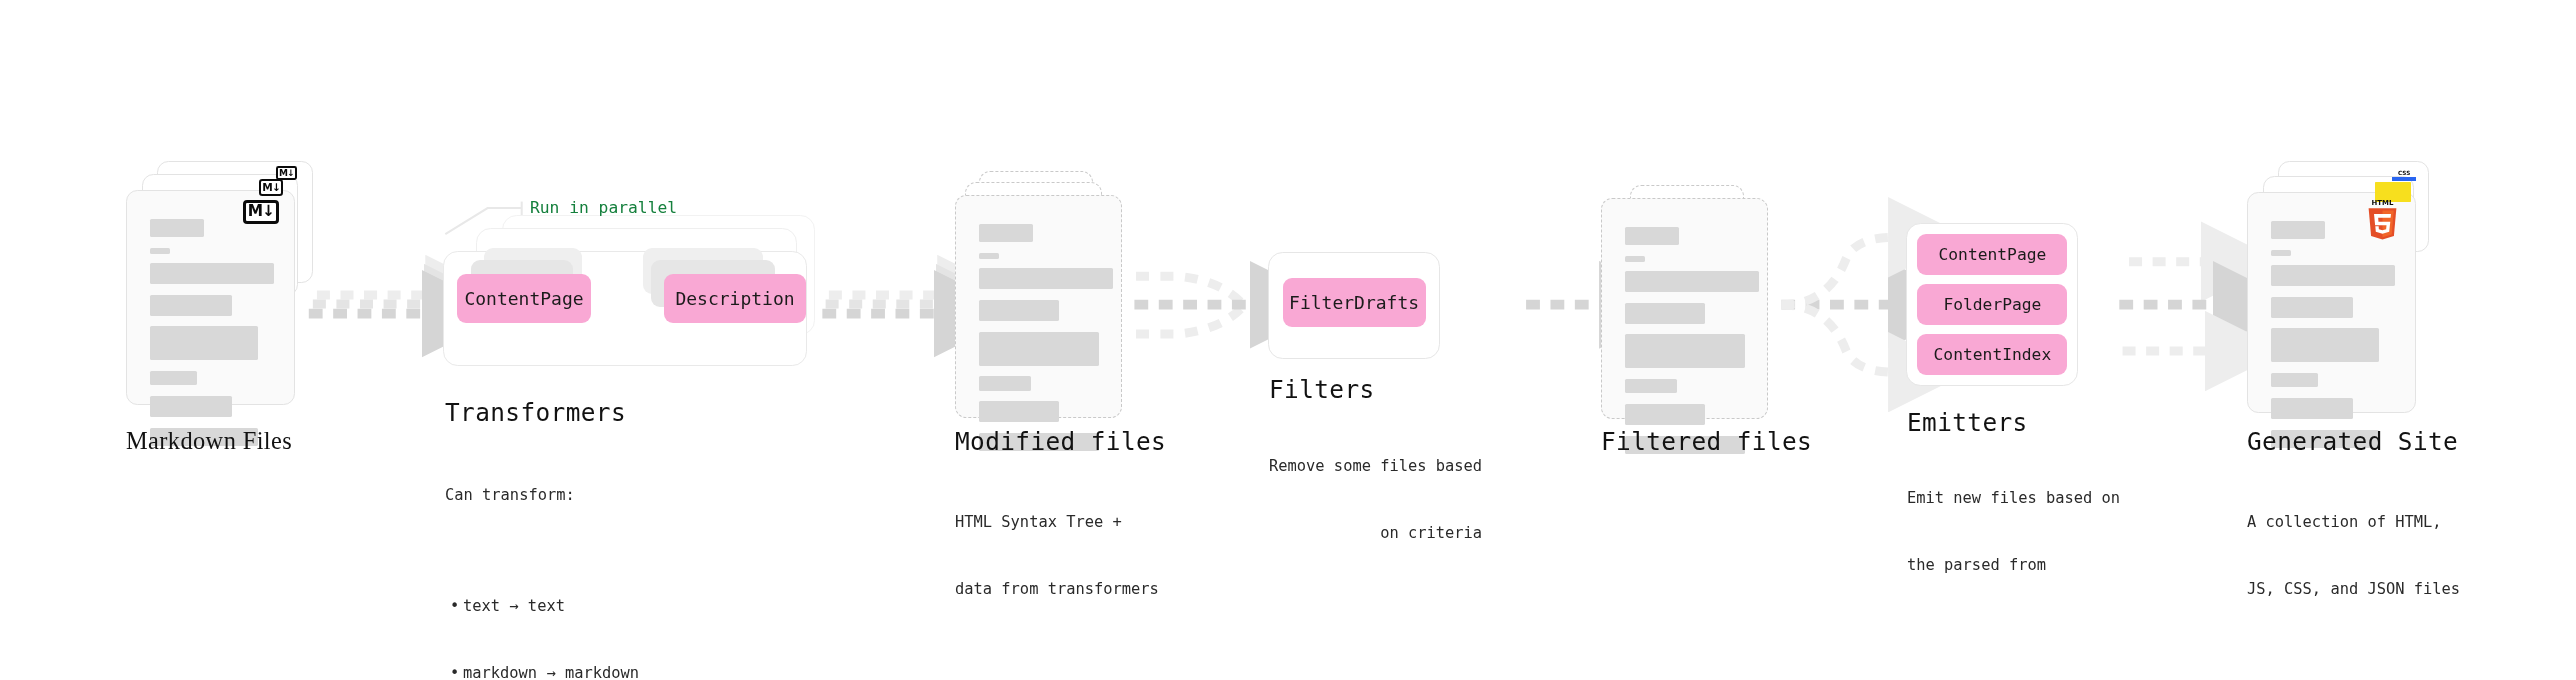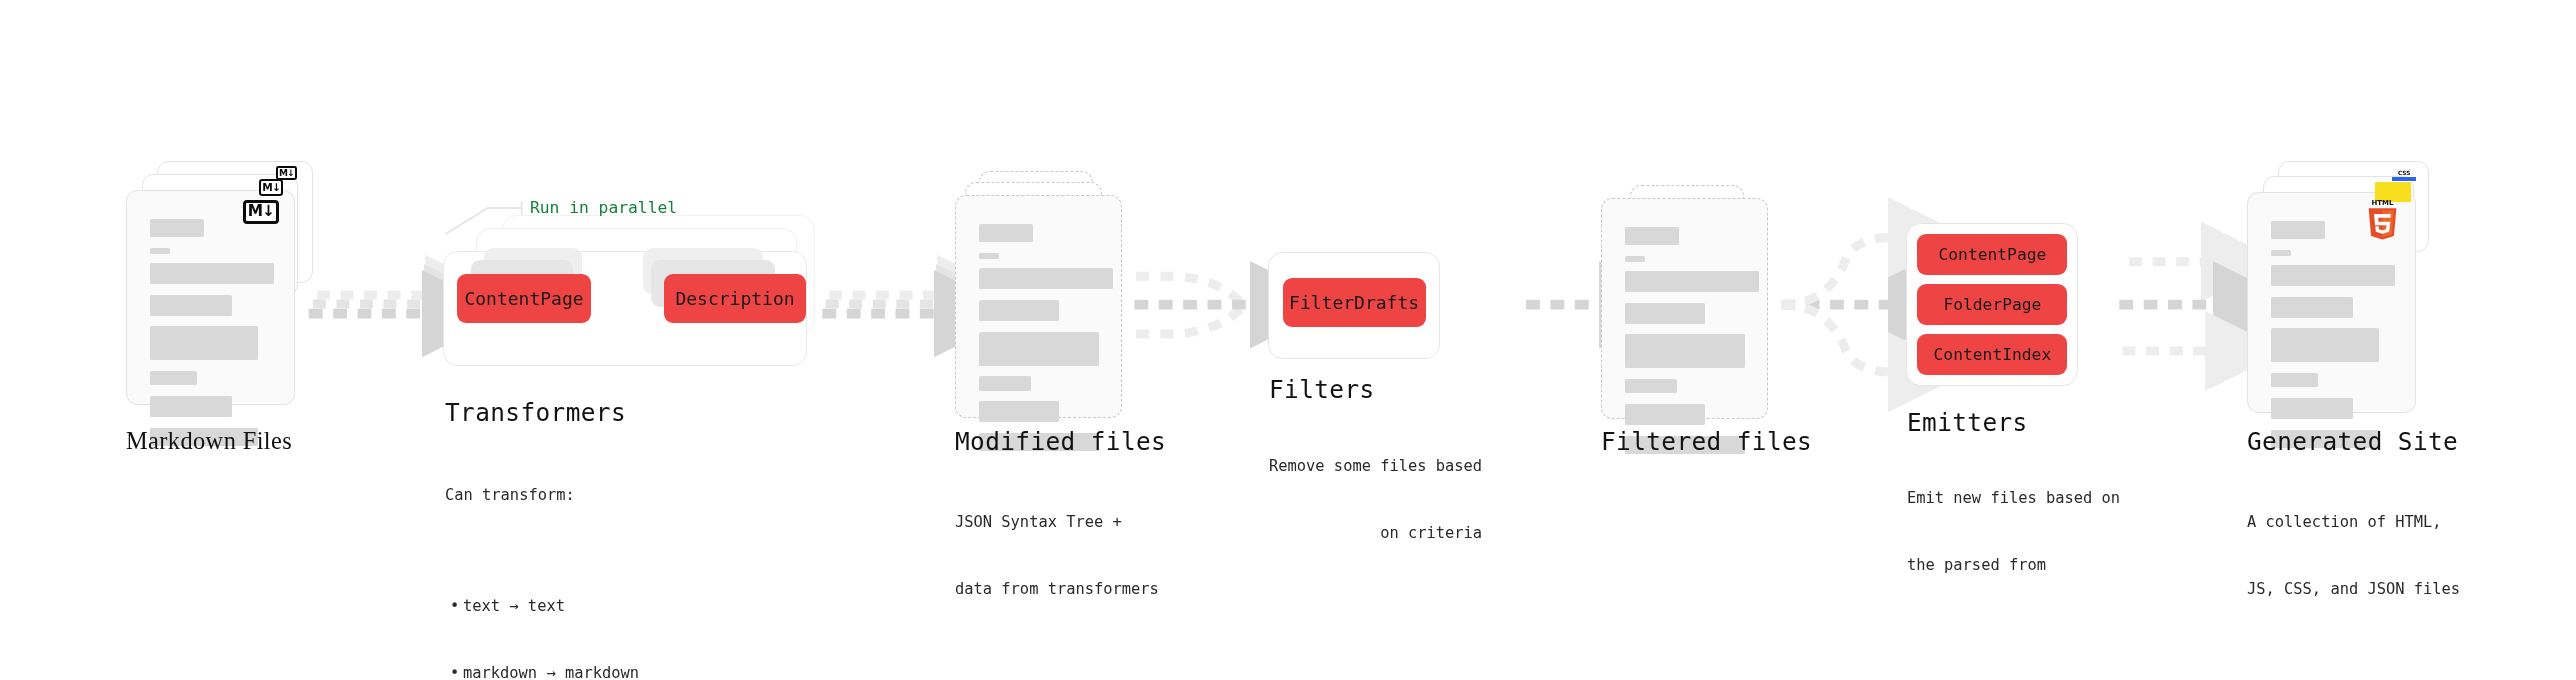--- a/index.html
+++ b/index.html
@@ -74,21 +74,21 @@
   
   .procbox{
     position:absolute;
     border:1.6px solid #e6e6e6;
     border-radius:14.6px;
     background:#ffffff;
     box-sizing:border-box;
   }
   .pill{
     position:absolute;
-    background:#ef4444;
+    background:#f9a8d4;
     border-radius:9px;
     display:flex;align-items:center;justify-content:center;
     font-size:18px;
     color:#1b1b1b;
     box-sizing:border-box;
     white-space:nowrap;
   }
   .pill.l2{background:#e6e6e6;}
   .pill.l3{background:#efefef;}
 
@@ -230,21 +230,21 @@
         <div class="bar" style="width:80px;height:21px;"></div>
         <div class="bar" style="width:120px;height:34px;"></div>
         <div class="bar" style="width:52px;height:14.6px;"></div>
         <div class="bar" style="width:80px;height:21px;"></div>
         <div class="bar" style="width:120px;height:18px;"></div>
       </div>
     </div>
   </div>
   <div class="title" style="left:955px;top:427px;">Modified files</div>
   <div class="sub" style="left:955px;top:466px;">
-    <div>JSON Syntax Tree +</div>
+    <div>HTML Syntax Tree +</div>
     <div>data from transformers</div>
   </div>
 
   <div class="node" style="left:1268px;top:252px;">
     <div class="procbox" style="left:0px;top:0px;width:172px;height:107px;"></div>
     <div class="pill" style="left:14.6px;top:26px;width:143px;height:49px;">FilterDrafts</div>
   </div>
   <div class="title" style="left:1269px;top:375px;">Filters</div>
   <div class="sub" style="left:1269px;top:410px;text-align:right;">
     <div>Remove some files based</div>

